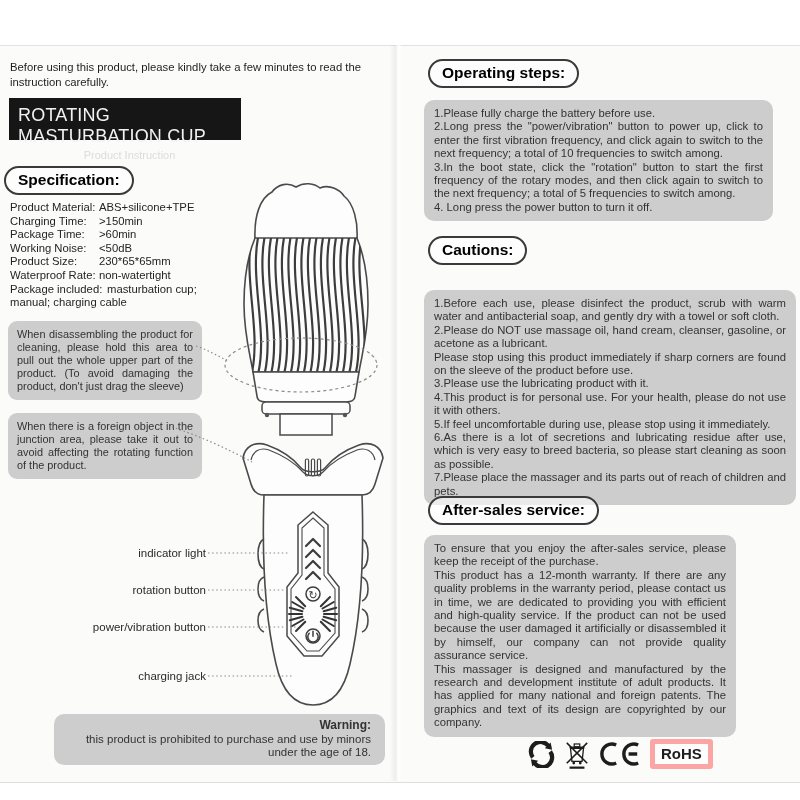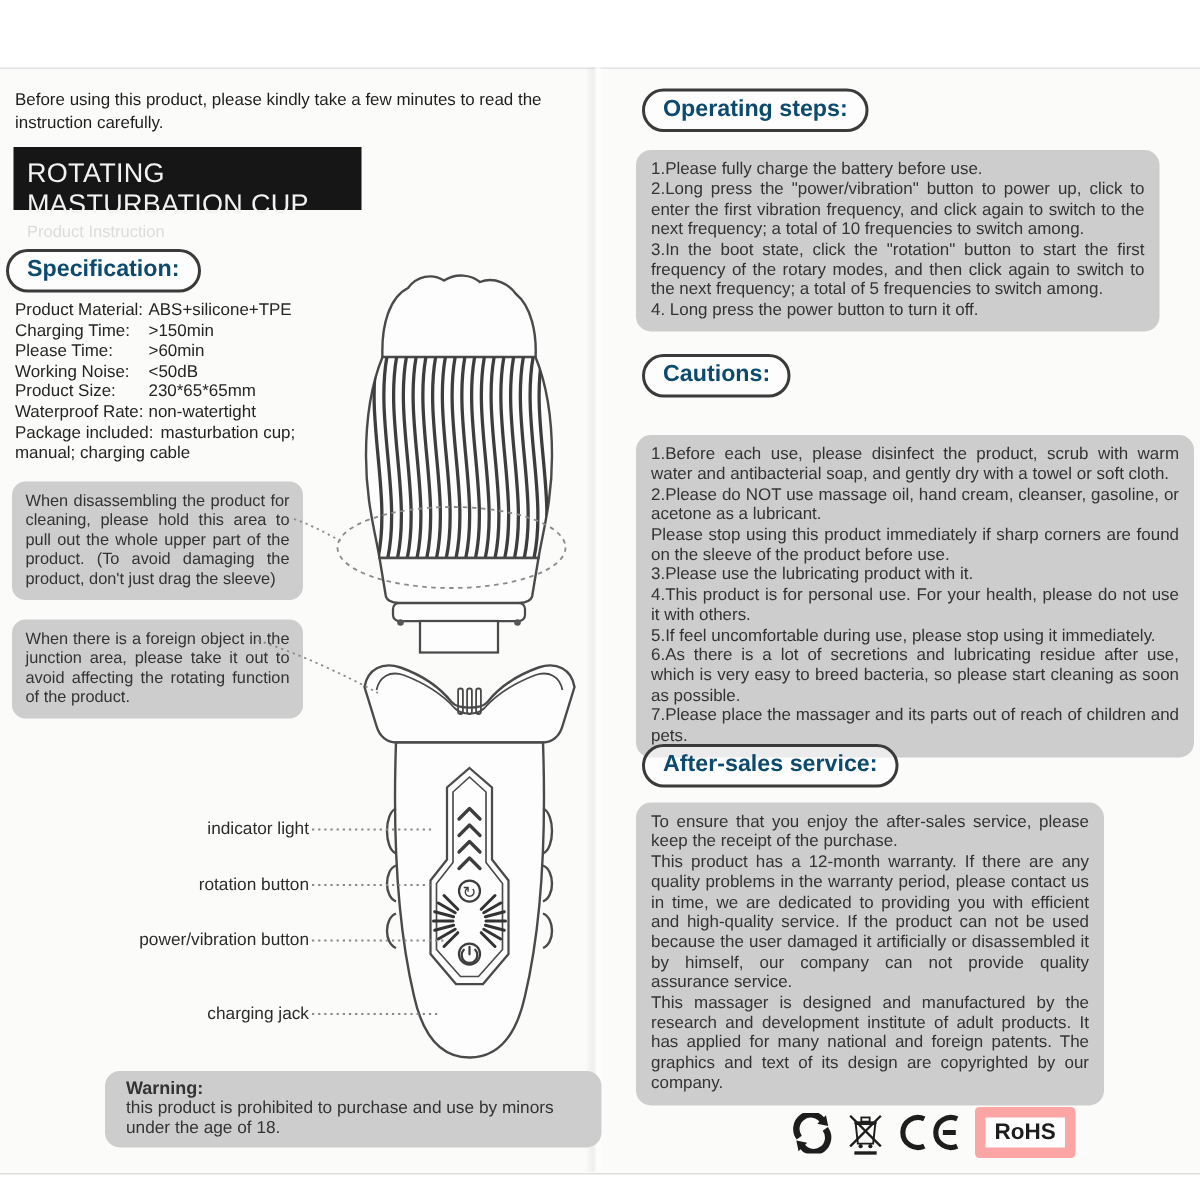--- a/index.html
+++ b/index.html
@@ -7,37 +7,37 @@
           font-family:"Liberation Sans",sans-serif;color:#2f2f2f;}
   .spread{position:absolute;left:0;top:45px;width:800px;height:736px;background:#fbfbfa;
           border-top:1px solid #e2e2e2;border-bottom:1px solid #dedede;}
   .crease{position:absolute;left:390px;top:45px;width:12px;height:736px;
           background:linear-gradient(to right,rgba(0,0,0,0),rgba(0,0,0,.05) 45%,rgba(255,255,255,.9) 70%,rgba(0,0,0,0));}
   .abs{position:absolute;}
   .intro{left:10px;top:60px;width:374px;font-size:11.3px;line-height:14.5px;color:#1e1e1e;}
   .titleblock{left:9px;top:98px;width:232px;height:42px;background:#161616;color:#f2f2f2;
               padding:0;box-sizing:border-box;}
   .titleblock .t1{padding:7px 0 0 9px;font-size:18px;letter-spacing:.2px;}
-  .titleblock .t2{padding:2px 0 0 9px;font-size:11px;color:#dcdcdc;}
+  .titleblock .t2{padding:2px 0 0 9px;font-size:11px;color:#dcdcdc;text-align:center;}
   .pill{display:inline-block;border:2px solid #3a3a3a;border-radius:16px;background:rgba(255,255,255,.6);
-        padding:3px 12px 4px 12px;font-size:15.5px;font-weight:bold;color:#0c4a6e;white-space:nowrap;}
+        padding:3px 12px 4px 12px;font-size:15.5px;font-weight:bold;color:#000000;white-space:nowrap;}
   .spec{left:10px;top:201px;width:260px;font-size:11.3px;line-height:13.6px;color:#242424;}
   .spec .row{display:flex;align-items:flex-end;}
   .spec .lab{width:89px;flex:0 0 89px;}
   .graybox{background:#cdcdcd;border-radius:9px;color:#333;font-size:10.9px;line-height:13px;
            text-align:justify;padding:7px 9px;box-sizing:border-box;}
   .rbox{background:#cdcdcd;border-radius:10px;color:#333;font-size:11.3px;line-height:13.4px;
         text-align:justify;padding:7px 10px;box-sizing:border-box;}
   .rbox p{margin:0;}
   .partlabel{left:20px;width:186px;text-align:right;font-size:11.5px;color:#2b2b2b;height:14px;line-height:14px;}
-  .warn{left:70px;top:714px;width:331px;background:#cdcdcd;border-radius:10px;text-align:left;
+  .warn{left:54px;top:714px;width:331px;background:#cdcdcd;border-radius:10px;text-align:right;
         font-size:11.5px;line-height:13.5px;color:#333;padding:5px 14px;box-sizing:border-box;}
   .warn .wt{font-weight:bold;font-size:12px;}
   .certrow{left:528px;top:738px;display:flex;align-items:center;gap:9px;}
-  .rohs{border:7px solid #fca5a5;border-radius:3px;font-weight:bold;font-size:15px;color:#1d1d1d;
+  .rohs{border:5px solid #fca5a5;border-radius:3px;font-weight:bold;font-size:15px;color:#1d1d1d;
         padding:1px 6px 2px 6px;background:rgba(255,255,255,.5);text-align:center;}
   svg{display:block;}
   .diagram path,.diagram rect,.diagram circle,.diagram ellipse,.diagram line{vector-effect:none;}
 </style>
 </head>
 <body>
 
 <div id="screen">
   <div class="spread"></div>
   <div class="crease"></div>
@@ -56,21 +56,21 @@
   <div class="abs spec">
     <div class="row">
         <span class="lab">Product Material:</span>
         <span>ABS+silicone+TPE</span>
       </div>
     <div class="row">
         <span class="lab">Charging Time:</span>
         <span>&gt;150min</span>
       </div>
     <div class="row">
-        <span class="lab">Please Time:</span>
+        <span class="lab">Package Time:</span>
         <span>&gt;60min</span>
       </div>
     <div class="row">
         <span class="lab">Working Noise:</span>
         <span>&lt;50dB</span>
       </div>
     <div class="row">
         <span class="lab">Product Size:</span>
         <span>230*65*65mm</span>
       </div>

